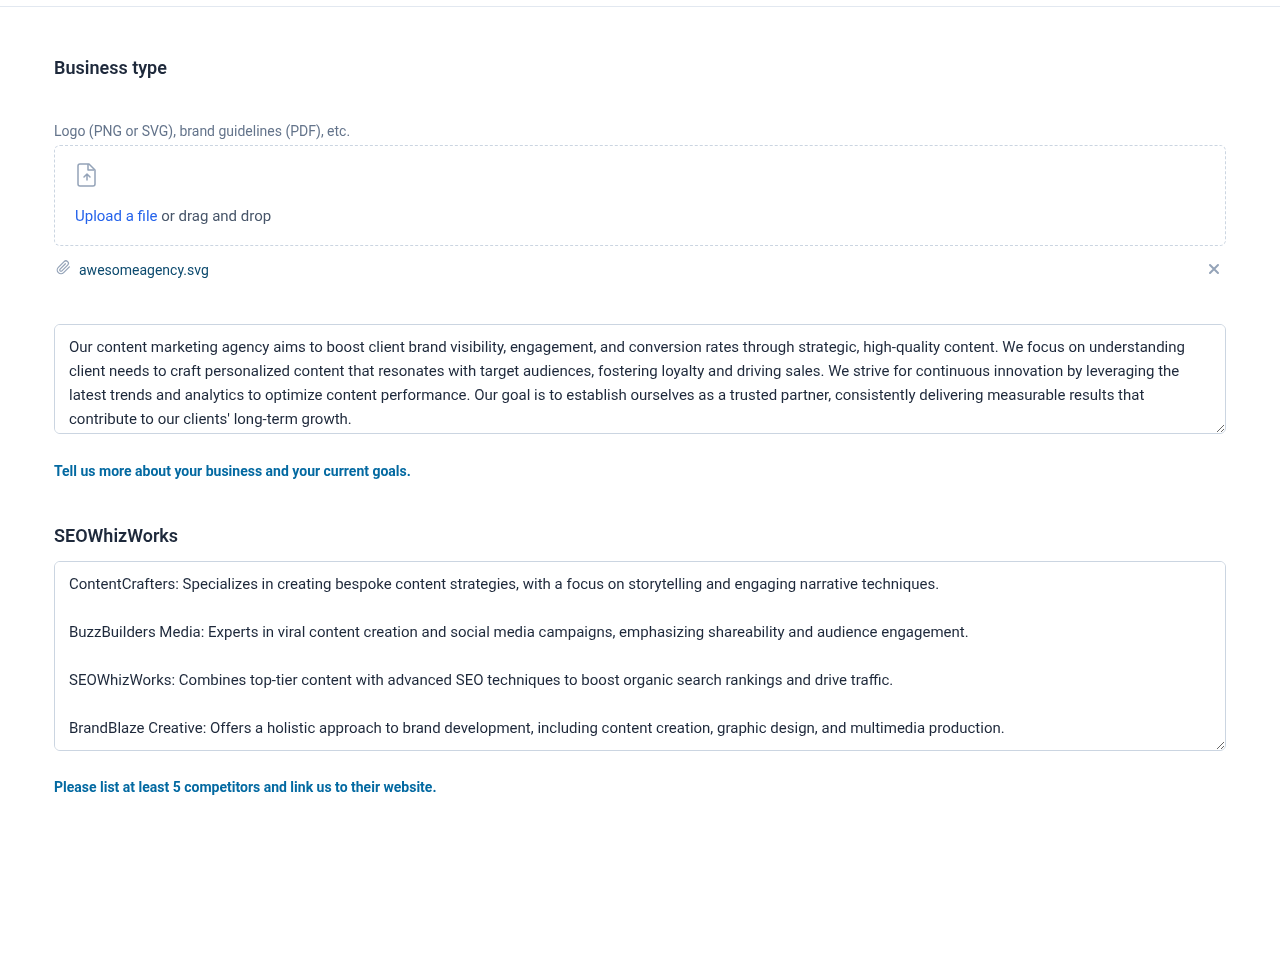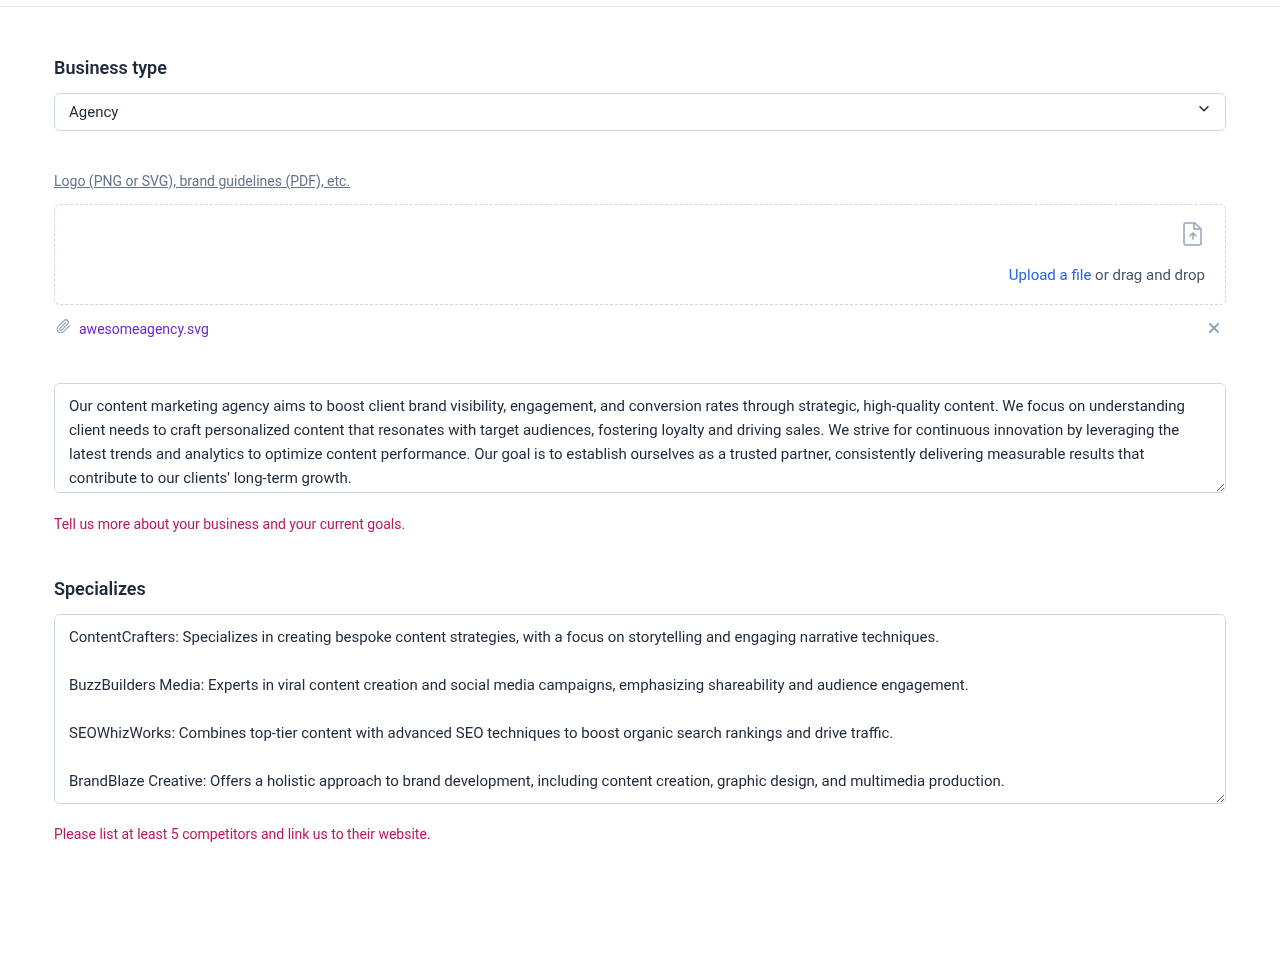--- a/index.html
+++ b/index.html
@@ -25,29 +25,29 @@
     .field-label {
       font-weight: 600;
       font-size: 18px;
       color: #1e293b;
       margin-bottom: 12px;
       display: block;
     }
     .field-sublabel {
       font-size: 14px;
       color: #64748b;
-      margin-bottom: 12px;
+      margin-bottom: 3px;
       display: block;
-      text-decoration: underline;
     }
     .field-helper {
       font-size: 14px;
-      color: #be185d;
-      margin-top: 14px;
+      color: #0369a1;
+      margin-top: 20px;
       display: block;
+      font-weight: bold;
     }
     .select-wrapper {
       position: relative;
       width: 100%;
     }
     .select-input {
       width: 100%;
       padding: 9px 36px 9px 14px;
       border: 1px solid #cbd5e1;
       border-radius: 6px;
@@ -63,21 +63,21 @@
       right: 14px;
       top: 50%;
       transform: translateY(-50%);
       pointer-events: none;
       color: #1e293b;
     }
     .upload-dropzone {
       border: 1px dashed #cbd5e1;
       border-radius: 6px;
       padding: 16px 20px 18px;
-      text-align: right;
+      text-align: left;
       background: #ffffff;
       cursor: pointer;
     }
     .upload-icon {
       display: inline-block;
       color: #94a3b8;
       margin-bottom: 10px;
     }
     .upload-text {
       font-size: 15px;
@@ -86,21 +86,21 @@
     .upload-link {
       color: #2563eb;
       cursor: pointer;
     }
     .file-row {
       display: flex;
       align-items: center;
       justify-content: space-between;
       padding: 10px 2px 0;
       font-size: 14px;
-      color: #6d28d9;
+      color: #0c4a6e;
     }
     .file-row-left {
       display: flex;
       align-items: center;
       gap: 8px;
     }
     .attach-icon {
       color: #94a3b8;
     }
     .file-close {
@@ -140,30 +140,20 @@
   </style>
 </head>
 <body>
 
 <hr class="hr-top">
 
 <div class="container">
 
   <div class="field-group">
     <label class="field-label">Business type</label>
-    <div class="select-wrapper">
-      <select class="select-input">
-        <option>Agency</option>
-      </select>
-      <span class="select-chevron">
-        <svg width="16" height="16" viewBox="0 0 16 16" fill="none">
-            <path d="M4 6l4 4 4-4" stroke="currentColor" stroke-width="1.5" stroke-linecap="round" stroke-linejoin="round"></path>
-          </svg>
-      </span>
-    </div>
   </div>
 
   <div class="field-group">
     <span class="field-sublabel">Logo (PNG or SVG), brand guidelines (PDF), etc.</span>
     <div class="upload-dropzone">
       <span class="upload-icon">
         <svg width="24" height="26" viewBox="0 0 24 26" fill="none">
           <path d="M5 2h9l6 6v14a2 2 0 01-2 2H5a2 2 0 01-2-2V4a2 2 0 012-2z" stroke="currentColor" stroke-width="1.5" stroke-linejoin="round"></path>
           <path d="M13 2v6h6" stroke="currentColor" stroke-width="1.5" stroke-linejoin="round"></path>
           <path d="M12 12v6M9 15l3-3 3 3" stroke="currentColor" stroke-width="1.5" stroke-linecap="round" stroke-linejoin="round"></path>
@@ -189,21 +179,21 @@
       </span>
     </div>
   </div>
 
   <div class="field-group">
     <textarea class="textarea-input textarea-goals" style="">Our content marketing agency aims to boost client brand visibility, engagement, and conversion rates through strategic, high-quality content. We focus on understanding client needs to craft personalized content that resonates with target audiences, fostering loyalty and driving sales. We strive for continuous innovation by leveraging the latest trends and analytics to optimize content performance. Our goal is to establish ourselves as a trusted partner, consistently delivering measurable results that contribute to our clients' long-term growth.</textarea>
     <span class="field-helper">Tell us more about your business and your current goals.</span>
   </div>
 
   <div class="field-group">
-    <label class="field-label">Specializes</label>
+    <label class="field-label">SEOWhizWorks</label>
     <textarea class="textarea-input textarea-competitors" style="">ContentCrafters: Specializes in creating bespoke content strategies, with a focus on storytelling and engaging narrative techniques.
 
 BuzzBuilders Media: Experts in viral content creation and social media campaigns, emphasizing shareability and audience engagement.
 
 SEOWhizWorks: Combines top-tier content with advanced SEO techniques to boost organic search rankings and drive traffic.
 
 BrandBlaze Creative: Offers a holistic approach to brand development, including content creation, graphic design, and multimedia production.
 
 EngageElite Communications: Focuses on personalized content marketing plans, leveraging data analytics and user behavior to optimize engagement.</textarea>
     <span class="field-helper">Please list at least 5 competitors and link us to their website.</span>

